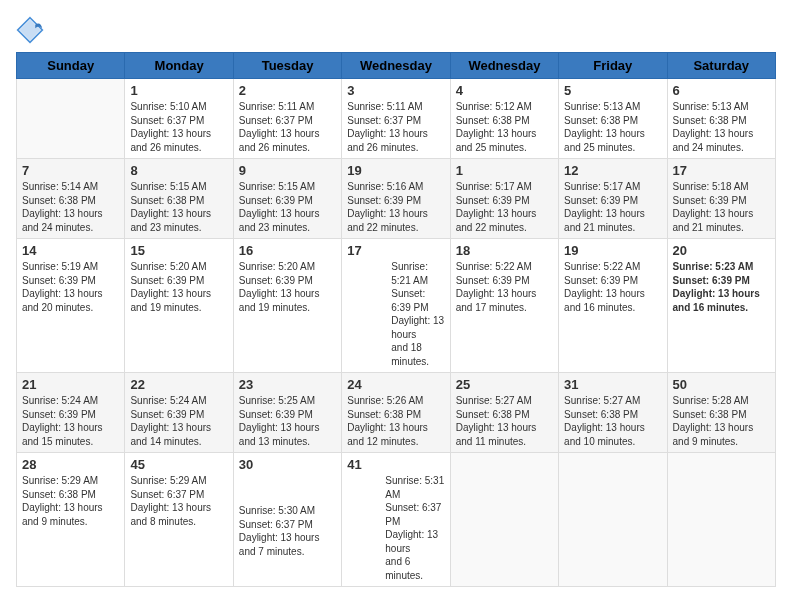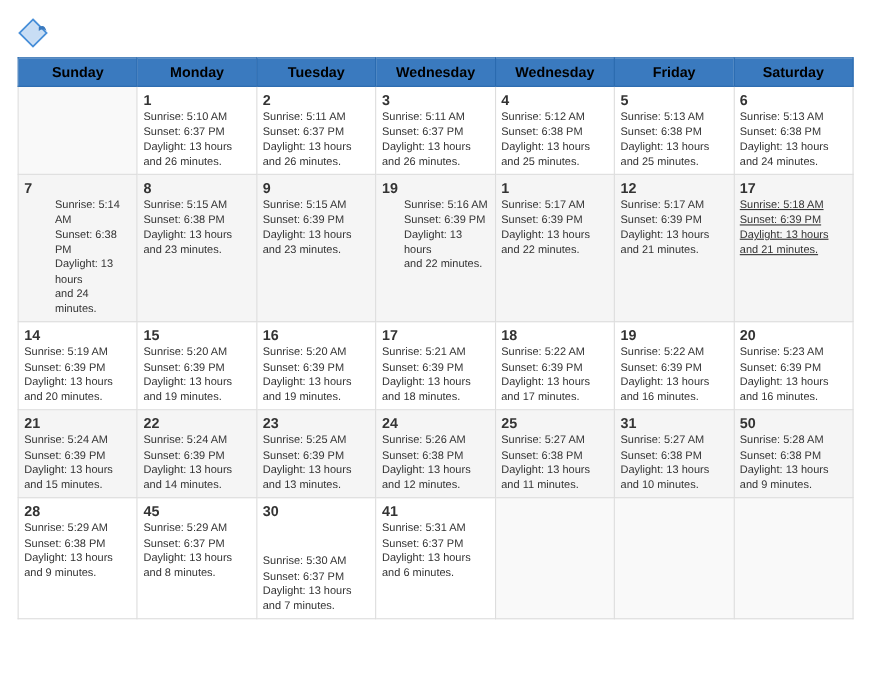--- a/index.html
+++ b/index.html
@@ -179,63 +179,63 @@
             <span class="day-num">6</span>
             <div class="day-info" style="white-space: pre-line;">Sunrise: 5:13 AM
 Sunset: 6:38 PM
 Daylight: 13 hours
 and 24 minutes.</div>
           </td>
         </tr>
         <tr>
           <td>
             <span class="day-num">7</span>
-            <div class="day-info" style="white-space: pre-line; margin-left: 28px;">Sunrise: 5:14 AM
+            <div class="day-info" style="white-space: pre-line;">Sunrise: 5:14 AM
 Sunset: 6:38 PM
 Daylight: 13 hours
 and 24 minutes.</div>
           </td>
           <td>
             <span class="day-num">8</span>
             <div class="day-info" style="white-space: pre-line;">Sunrise: 5:15 AM
 Sunset: 6:38 PM
 Daylight: 13 hours
 and 23 minutes.</div>
           </td>
           <td>
             <span class="day-num">9</span>
             <div class="day-info" style="white-space: pre-line;">Sunrise: 5:15 AM
 Sunset: 6:39 PM
 Daylight: 13 hours
 and 23 minutes.</div>
           </td>
           <td>
             <span class="day-num">19</span>
-            <div class="day-info" style="white-space: pre-line; margin-left: 20px;">Sunrise: 5:16 AM
+            <div class="day-info" style="white-space: pre-line;">Sunrise: 5:16 AM
 Sunset: 6:39 PM
 Daylight: 13 hours
 and 22 minutes.</div>
           </td>
           <td>
             <span class="day-num">1</span>
             <div class="day-info" style="white-space: pre-line;">Sunrise: 5:17 AM
 Sunset: 6:39 PM
 Daylight: 13 hours
 and 22 minutes.</div>
           </td>
           <td>
             <span class="day-num">12</span>
             <div class="day-info" style="white-space: pre-line;">Sunrise: 5:17 AM
 Sunset: 6:39 PM
 Daylight: 13 hours
 and 21 minutes.</div>
           </td>
           <td>
             <span class="day-num">17</span>
-            <div class="day-info" style="white-space: pre-line; text-decoration: underline;">Sunrise: 5:18 AM
+            <div class="day-info" style="white-space: pre-line;">Sunrise: 5:18 AM
 Sunset: 6:39 PM
 Daylight: 13 hours
 and 21 minutes.</div>
           </td>
         </tr>
         <tr>
           <td>
             <span class="day-num">14</span>
             <div class="day-info" style="white-space: pre-line;">Sunrise: 5:19 AM
 Sunset: 6:39 PM
@@ -251,42 +251,42 @@
           </td>
           <td>
             <span class="day-num">16</span>
             <div class="day-info" style="white-space: pre-line;">Sunrise: 5:20 AM
 Sunset: 6:39 PM
 Daylight: 13 hours
 and 19 minutes.</div>
           </td>
           <td>
             <span class="day-num">17</span>
-            <div class="day-info" style="white-space: pre-line;">Sunrise: 5:21 AM
+            <div class="day-info" style="white-space: pre-line; margin-left: 44px;">Sunrise: 5:21 AM
 Sunset: 6:39 PM
 Daylight: 13 hours
 and 18 minutes.</div>
           </td>
           <td>
             <span class="day-num">18</span>
             <div class="day-info" style="white-space: pre-line;">Sunrise: 5:22 AM
 Sunset: 6:39 PM
 Daylight: 13 hours
 and 17 minutes.</div>
           </td>
           <td>
             <span class="day-num">19</span>
             <div class="day-info" style="white-space: pre-line;">Sunrise: 5:22 AM
 Sunset: 6:39 PM
 Daylight: 13 hours
 and 16 minutes.</div>
           </td>
           <td>
             <span class="day-num">20</span>
-            <div class="day-info" style="white-space: pre-line;">Sunrise: 5:23 AM
+            <div class="day-info" style="white-space: pre-line; font-weight: bold;">Sunrise: 5:23 AM
 Sunset: 6:39 PM
 Daylight: 13 hours
 and 16 minutes.</div>
           </td>
         </tr>
         <tr>
           <td>
             <span class="day-num">21</span>
             <div class="day-info" style="white-space: pre-line;">Sunrise: 5:24 AM
 Sunset: 6:39 PM
@@ -353,21 +353,21 @@
           </td>
           <td>
             <span class="day-num">30</span>
             <div class="day-info" style="white-space: pre-line; margin-top: 32px;">Sunrise: 5:30 AM
 Sunset: 6:37 PM
 Daylight: 13 hours
 and 7 minutes.</div>
           </td>
           <td>
             <span class="day-num">41</span>
-            <div class="day-info" style="white-space: pre-line;">Sunrise: 5:31 AM
+            <div class="day-info" style="white-space: pre-line; margin-left: 38px;">Sunrise: 5:31 AM
 Sunset: 6:37 PM
 Daylight: 13 hours
 and 6 minutes.</div>
           </td>
           <td class="empty-cell"></td>
           <td class="empty-cell"></td>
           <td class="empty-cell"></td>
         </tr>
       </tbody>
   </table>

